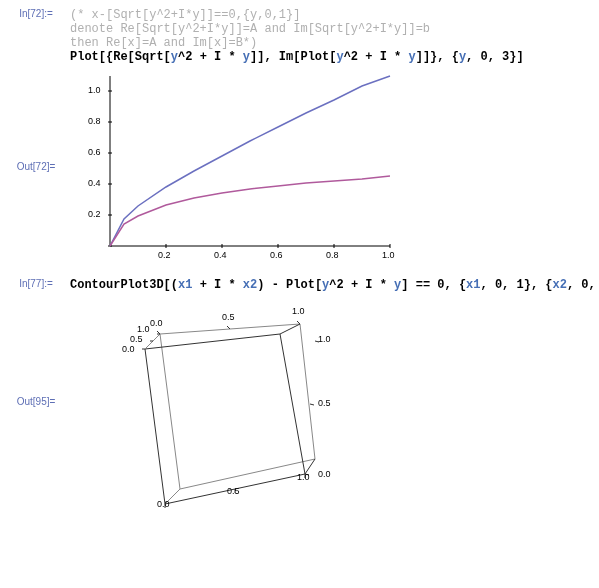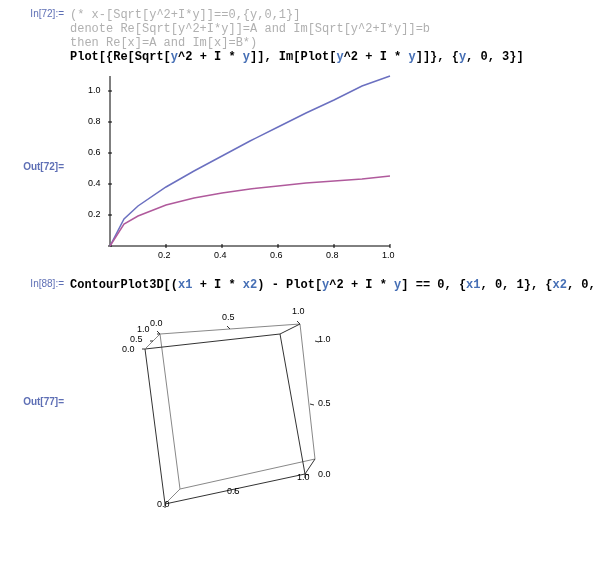--- a/index.html
+++ b/index.html
@@ -11,30 +11,29 @@
     color: #000;
     width: 599px;
   }
   .row {
     display: flex;
     align-items: flex-start;
     margin-bottom: 2px;
   }
   .label-col {
     width: 56px;
-    text-align: right;
+    text-align: center;
     padding-right: 6px;
     color: #5e6fb5;
     font-size: 10px;
     font-family: Arial, sans-serif;
     flex-shrink: 0;
   }
   .out-label-middle {
     align-self: center;
-    font-weight: bold;
   }
   .content-col {
     flex: 1;
   }
   .comment {
     color: #b0b0b0;
   }
   .code-black {
     color: #000;
     font-weight: bold;
@@ -123,31 +122,31 @@
       <div class="tick" style="left:200px; top:184px">0.6</div>
       <div class="tick" style="left:256px; top:184px">0.8</div>
       <div class="tick" style="left:312px; top:184px">1.0</div>
     </div>
   </div>
 </div>
 
 <div style="height:10px"></div>
 
 <div class="row">
-  <div class="label-col">In[88]:=</div>
+  <div class="label-col">In[77]:=</div>
   <div class="content-col">
     <div></div>
     <div class="code-black" style="white-space:nowrap">
       <span>ContourPlot3D[(</span><span class="symbol">x1</span><span> + I * </span><span class="symbol">x2</span><span>) - Plot[</span><span class="symbol">y</span><span>^2 + I * </span><span class="symbol">y</span><span>] == 0, {</span><span class="symbol">x1</span><span>, 0, 1}, {</span><span class="symbol">x2</span><span>, 0, 1}, {</span>
     </div>
   </div>
 </div>
 
 <div class="row">
-  <div class="label-col out-label-middle">Out[77]=</div>
+  <div class="label-col out-label-middle">Out[95]=</div>
   <div class="content-col">
     <div class="cube-area">
       <svg width="260" height="215">
         <g stroke="#333" stroke-width="1" fill="none">
 
           <polyline points="50,40 190,30 205,165 70,195 50,40" stroke="#888"></polyline>
 
           <polyline points="35,55 170,40 195,180 55,210 35,55"></polyline>
 
           <line x1="50" y1="40" x2="35" y2="55" stroke="#888"></line>

